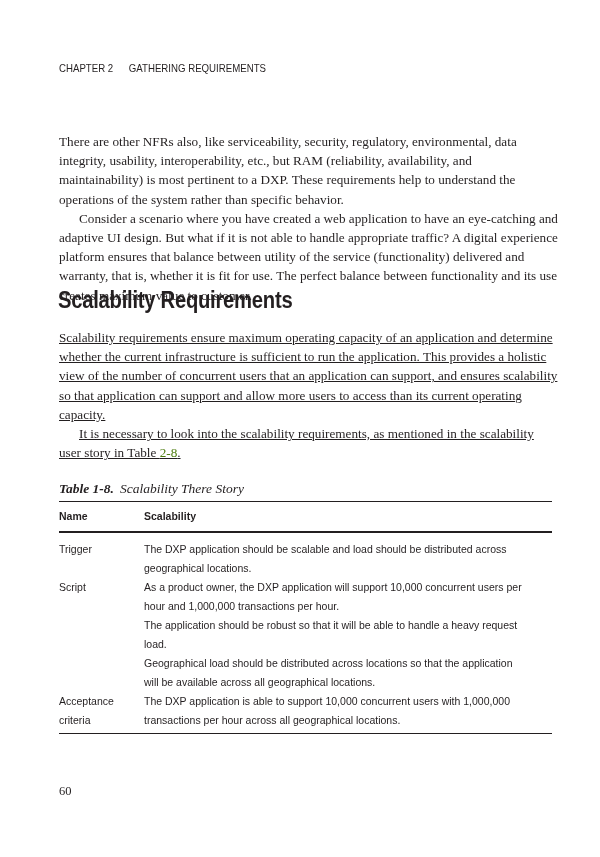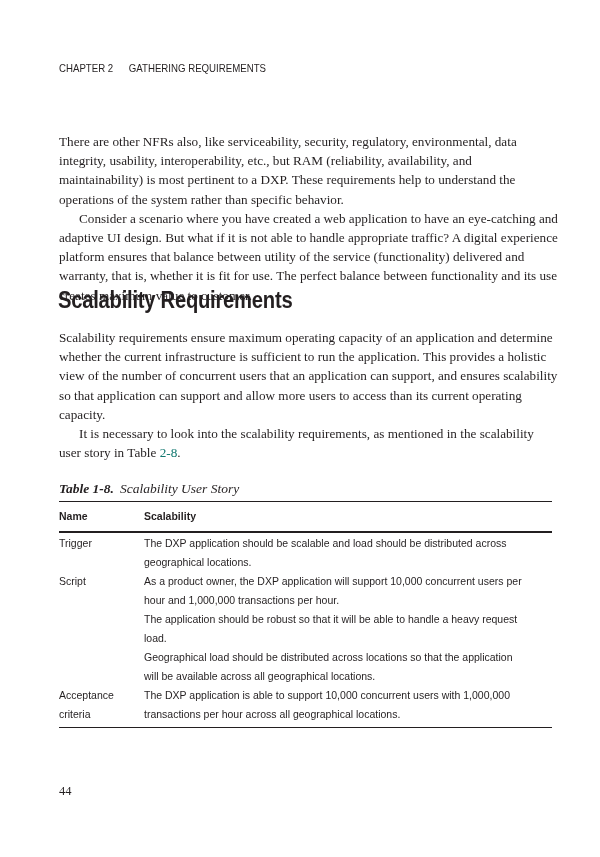--- a/index.html
+++ b/index.html
@@ -12,21 +12,21 @@
     color: #231f20;
   }
   .running-head .chap { margin-right: 14px; }
   .body-text {
     position: absolute; left: 43px; width: 500px;
     font-family: "Liberation Serif", serif; font-size: 13.2px; line-height: 19.2px;
     color: #231f20;
   }
   .body-text p { margin: 0; }
   .body-text p.indent { text-indent: 20px; }
-  .link { color: #0f766e; }
+  .link { color: #4d7c0f; }
   .section-heading {
     position: absolute; left: 42px; top: 287px;
     font-family: "Liberation Sans", sans-serif; font-weight: bold; font-size: 23px;
     transform: scaleX(0.88); transform-origin: left top; letter-spacing: -0.3px;
     color: #231f20; margin: 0;
   }
   .table-caption {
     position: absolute; left: 43px; top: 481px;
     font-family: "Liberation Serif", serif; font-style: italic; font-size: 13.5px; color: #231f20;
   }
@@ -34,21 +34,21 @@
   .table-wrap { position: absolute; left: 43px; top: 501px; width: 493px; }
   .rule { height: 1.3px; background: #231f20; width: 100%; }
   table { border-collapse: collapse; width: 100%;
     font-family: "Liberation Sans", sans-serif; font-size: 11.3px; color: #231f20; }
   th, td { text-align: left; vertical-align: top; padding: 0; }
   th { font-weight: bold; height: 29px; line-height: 29px; text-decoration: underline; }
   td { line-height: 19px; }
   .col1 { width: 85px; }
   .cond { display: inline-block; transform: scaleX(0.93); transform-origin: left top; white-space: nowrap; }
   td .cellline { display: block; white-space: nowrap; transform: scaleX(0.93); transform-origin: left top; }
-  tbody tr:first-child td { padding-top: 1px; margin-left: 32px; }
+  tbody tr:first-child td { padding-top: 7px; margin-left: 32px; }
   tbody tr td { padding-bottom: 0px; }
   .last-rule { margin-top: 3px; }
   .page-number {
     position: absolute; left: 43px; top: 784px;
     font-family: "Liberation Serif", serif; font-size: 12.5px; color: #231f20;
   }
 </style>
 </head>
 <body>
 
@@ -59,27 +59,27 @@
     <span>GATHERING REQUIREMENTS</span>
   </div>
 
   <div class="body-text" style="top:88px;margin-top:44px;">
     <p>There are other NFRs also, like serviceability, security, regulatory, environmental, data integrity, usability, interoperability, etc., but RAM (reliability, availability, and maintainability) is most pertinent to a DXP. These requirements help to understand the operations of the system rather than specific behavior.</p>
     <p class="indent">Consider a scenario where you have created a web application to have an eye-catching and adaptive UI design. But what if it is not able to handle appropriate traffic? A digital experience platform ensures that balance between utility of the service (functionality) delivered and warranty, that is, whether it is fit for use. The perfect balance between functionality and its use creates maximum value to customer.</p>
   </div>
 
   <h2 class="section-heading">Scalability Requirements</h2>
 
-  <div class="body-text" style="top:328px;">
+  <div class="body-text" style="top:328px;text-decoration:underline;">
     <p>Scalability requirements ensure maximum operating capacity of an application and determine whether the current infrastructure is sufficient to run the application. This provides a holistic view of the number of concurrent users that an application can support, and ensures scalability so that application can support and allow more users to access than its current operating capacity.</p>
     <p class="indent"><span>It is necessary to look into the scalability requirements, as mentioned in the scalability user story in Table </span><a class="link">2-8</a><span>.</span></p>
   </div>
 
   <div class="table-caption">
-    <b>Table 1-8.</b><span>Scalability User Story</span>
+    <b>Table 1-8.</b><span>Scalability There Story</span>
   </div>
 
   <div class="table-wrap">
     <div class="rule"></div>
     <table>
       <thead>
         <tr>
           <th class="col1"><span class="cond">Name</span></th>
           <th><span class="cond">Scalability</span></th>
         </tr>
@@ -118,14 +118,14 @@
           <td>
             <span class="cellline">The DXP application is able to support 10,000 concurrent users with 1,000,000</span>
             <span class="cellline">transactions per hour across all geographical locations.</span>
           </td>
         </tr>
       </tbody>
     </table>
     <div class="rule last-rule"></div>
   </div>
 
-  <div class="page-number">44</div>
+  <div class="page-number">60</div>
 </div>
 
 </body></html>

